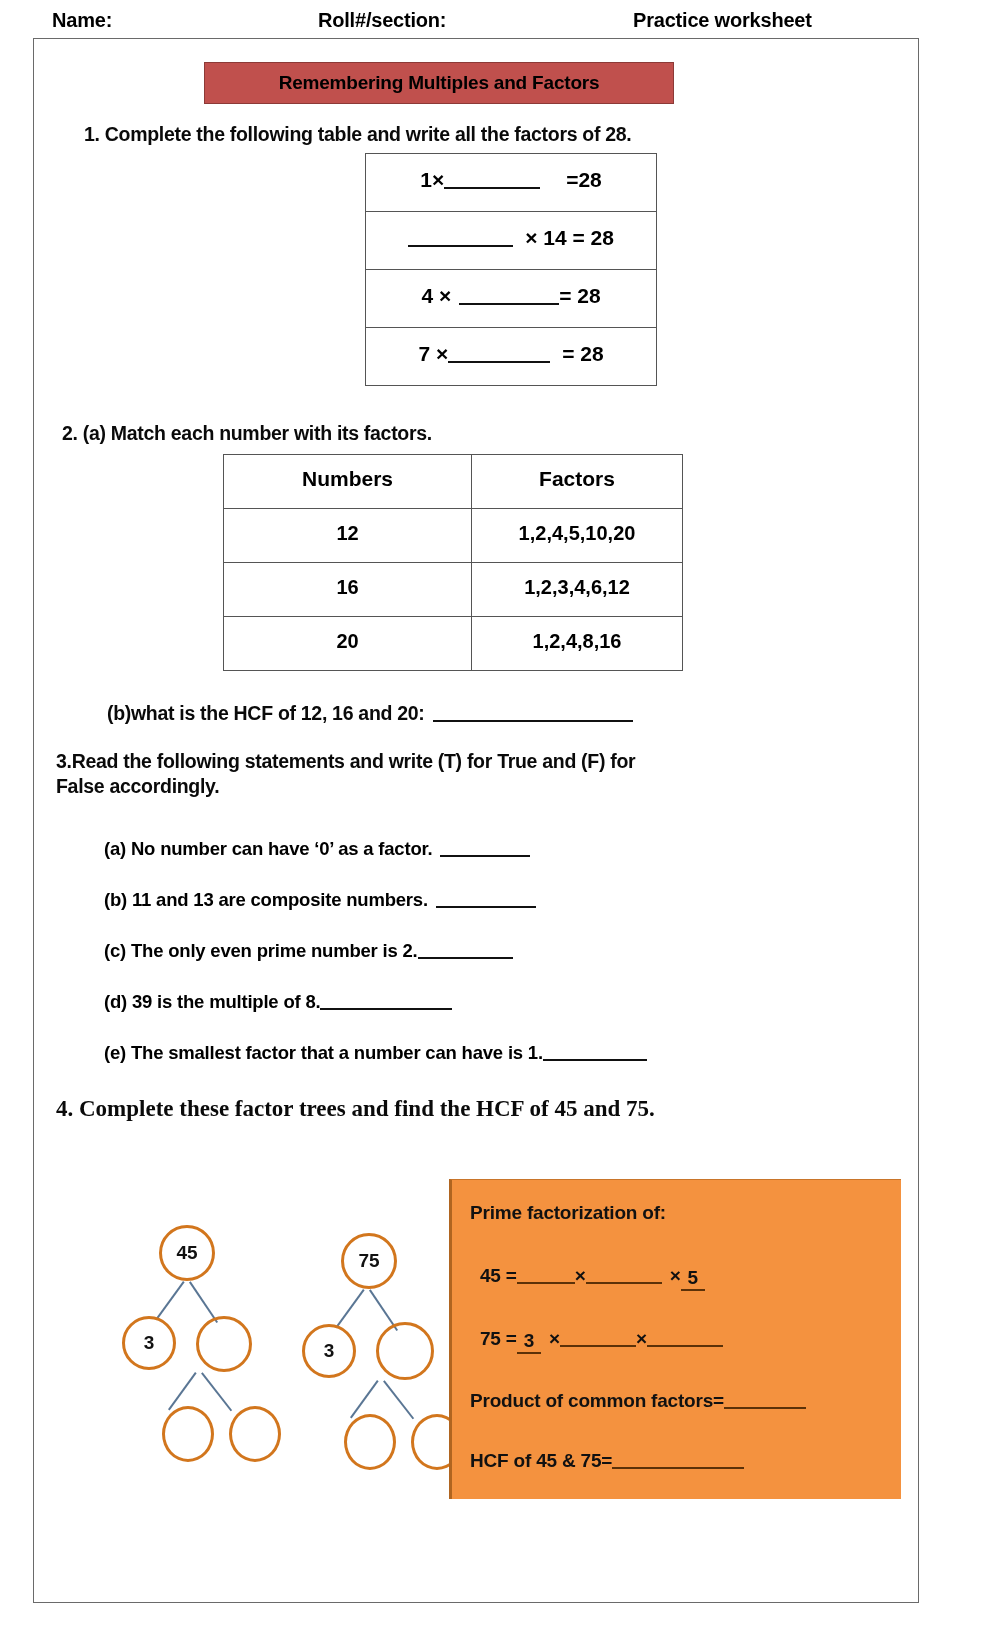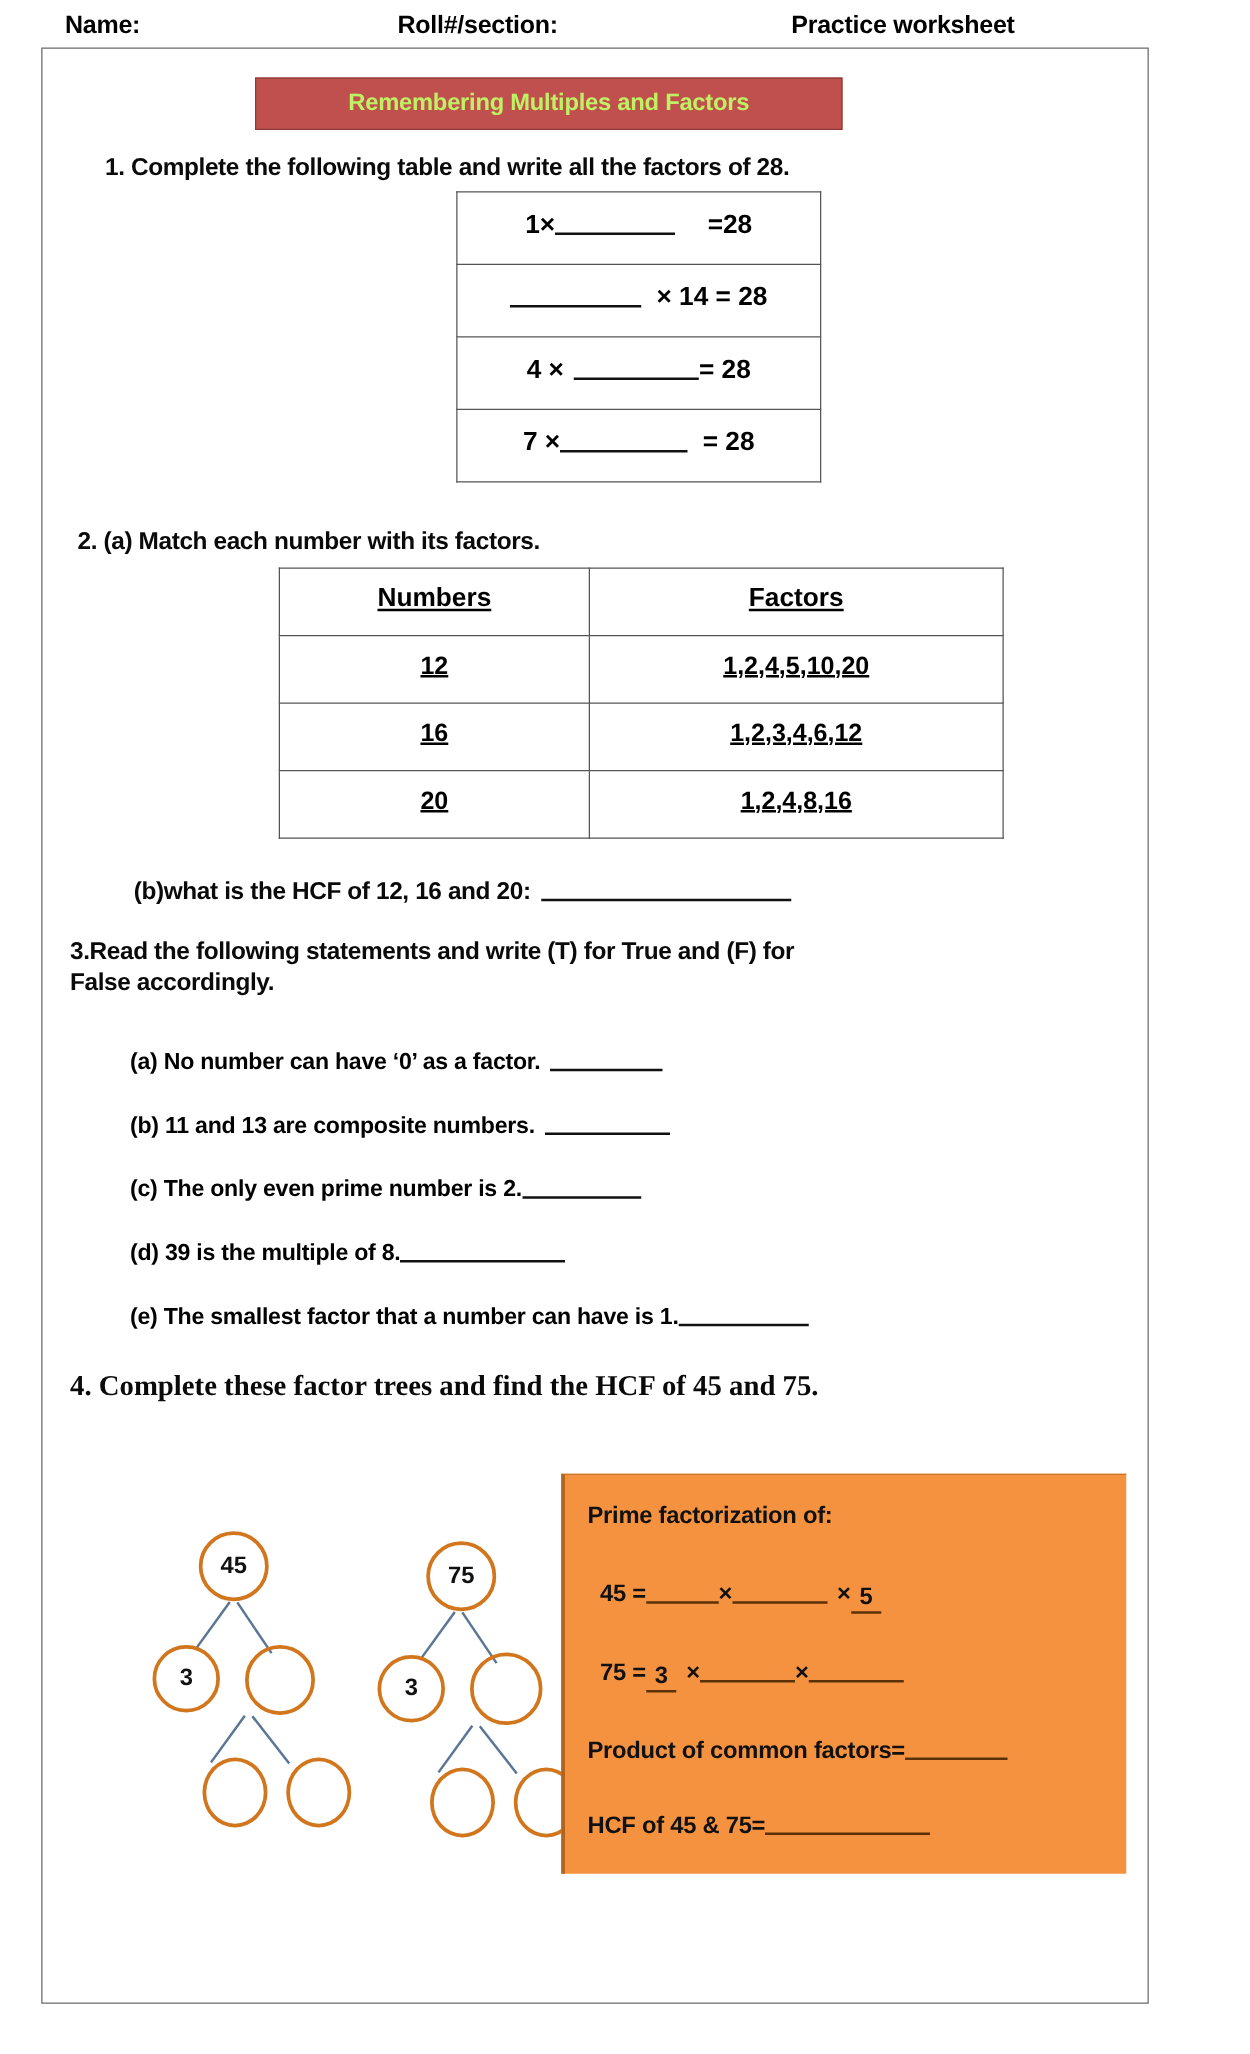--- a/index.html
+++ b/index.html
@@ -31,21 +31,21 @@
   }
 
   
   .banner {
     position: absolute; left: 170px; top: 23px;
     width: 470px; height: 42px;
     background: #c0504d;
     border: 1px solid #8c3a37;
     display: flex; align-items: center; justify-content: center;
     font-weight: bold; font-size: 19px; letter-spacing: -0.2px;
-    color: #bef264;
+    color: #000000;
   }
 
   
   .q {
     position: absolute;
     font-weight: bold; font-size: 19.5px; letter-spacing: -0.3px;
     line-height: 1.28;
     color: #0a0a0a;
   }
   .q.serif { font-family: "Liberation Serif", serif; font-size: 23px; letter-spacing: 0; }
@@ -63,21 +63,21 @@
     vertical-align: middle;
     font-weight: bold; font-size: 21px;
     white-space: nowrap;
   }
   .t1 td.c { text-align: center; }
   .blank { display: inline-block; border-bottom: 2px solid #111; vertical-align: -2px; }
 
   
   .t2 {
     position: absolute; left: 189px; top: 415px;
-    width: 580px; border-collapse: collapse; text-decoration: underline;
+    width: 460px; border-collapse: collapse;
   }
   .t2 th, .t2 td {
     border: 1px solid #555;
     font-weight: bold; font-size: 20px;
     text-align: center;
     height: 54px;
     padding-bottom: 5px;
   }
   .t2 th { font-size: 21px; }
   .t2 .colnum { width: 248px; }

